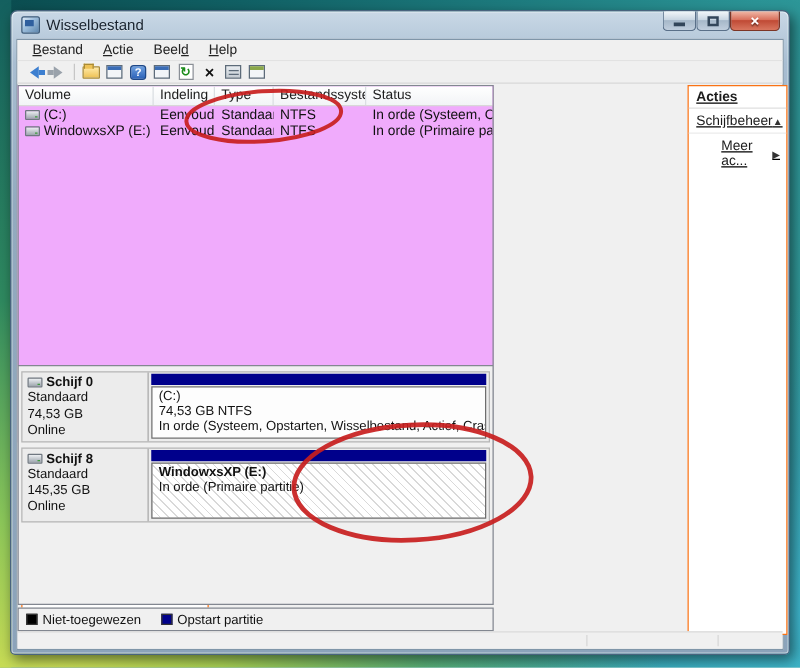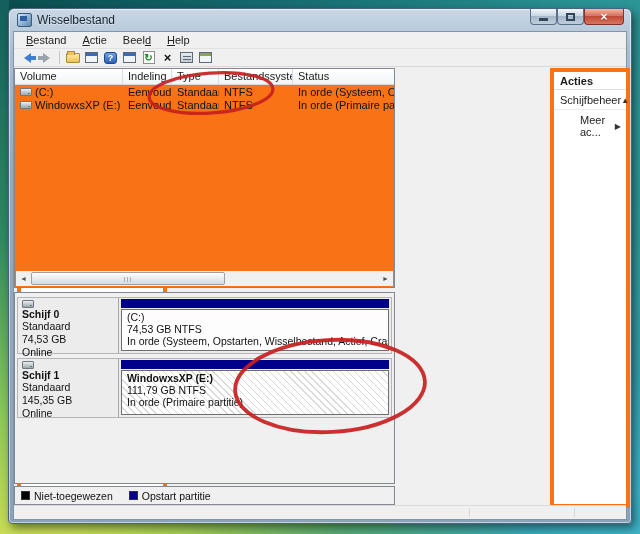--- a/index.html
+++ b/index.html
@@ -55,21 +55,21 @@
     color:#fff; font-size:9px; font-weight:bold; display:flex; align-items:center; justify-content:center; }
   .ico-refresh { width:12px; height:13px; background:#fff; border:1px solid #8a8f96; color:#1c8c1c; font-size:10px; font-weight:bold; display:flex; align-items:center; justify-content:center; }
   .ico-x { font-size:13px; font-weight:bold; color:#111; line-height:1; }
   .ico-card { width:13px; height:11px; background:linear-gradient(180deg,#e9edf1,#c3cad1); border:1px solid #5d6b79; position:relative; }
   .ico-card::before { content:""; position:absolute; left:2px; top:3px; width:8px; height:1px; background:#5d6b79; box-shadow:0 3px 0 #5d6b79; }
   .ico-export { width:13px; height:11px; background:#f2f5f8; border:1px solid #5d6b79; position:relative; }
   .ico-export::before { content:""; position:absolute; left:0; top:0; right:0; height:3px; background:#8aa84a; }
 
   
   .content { position:absolute; left:0; right:0; top:36px; height:440px; }
-  .panel { position:absolute; background:#fff; border:4px solid #f97316; }
+  .panel { position:absolute; background:#fff; border:1px solid #f97316;text-decoration:underline; }
   .tree-panel { left:3px; top:0; width:150px; height:440px; overflow:hidden; }
   .main-panel { left:153px; top:0; width:381px; height:440px; background:none; border:none; }
   .actions-panel { left:536px; top:0; width:80px; height:440px; }
 
   
   .tree { padding-top:4px; }
   .tree-item { display:flex; align-items:center; height:13px; font-size:11px; color:#111; white-space:nowrap; }
   .expander { width:10px; flex:none; font-size:7px; color:#555; text-align:center; }
   .expander.exp { color:#2f2f2f; font-size:8px; }
   .t-label { padding:0 2px; }
@@ -95,35 +95,35 @@
 
   
   .hscroll { position:absolute; left:1px; right:1px; bottom:1px; height:15px; background:#f0f0f0; display:flex; align-items:center; }
   .sb-arrow { width:15px; height:15px; background:#f0f0f0; color:#505050; font-size:7px; display:flex; align-items:center; justify-content:center; flex:none; }
   .sb-thumb { height:13px; border:1px solid #9aa0a6; border-radius:2px; background:linear-gradient(180deg,#fdfdfd,#d8dadc); position:relative; }
   .sb-thumb::after { content:""; position:absolute; left:50%; top:4px; width:8px; height:5px; margin-left:-4px;
      background:repeating-linear-gradient(90deg,#aab0b6 0 1px, transparent 1px 3px); }
   .sb-track { flex:1; position:relative; height:15px; }
 
   
-  .vol-list { position:absolute; left:0; top:0; width:381px; height:220px; background:#f97316; border:1px solid #828790; overflow:hidden; }
+  .vol-list { position:absolute; left:0; top:0; width:381px; height:286px; background:#f0abfc; border:1px solid #828790; overflow:hidden; }
   .vl-header { display:flex; height:16px; background:linear-gradient(180deg,#ffffff,#f2f4f6); border-bottom:1px solid #d8d8d8; }
   .vl-hcell { font-size:11px; color:#1c1c1c; padding:1px 0 0 5px; border-right:1px solid #dadee2; white-space:nowrap; overflow:hidden; flex:none; }
   .vl-row { display:flex; height:13px; }
   .vl-cell { font-size:11px; color:#111; padding-left:5px; white-space:nowrap; overflow:hidden; flex:none; display:flex; align-items:center; }
   .c-volume { width:108px; } .c-indeling { width:49px; } .c-type { width:47px; } .c-fs { width:74px; } .c-status { width:101px; }
   .drive-ico { width:12px; height:8px; flex:none; margin-right:3px; border:1px solid #6f7780; border-radius:1px;
     background:linear-gradient(180deg,#eceff2,#9da5ad); position:relative; }
   .drive-ico::after { content:""; position:absolute; right:1px; bottom:1px; width:2px; height:1px; background:#3f9b3f; }
 
   
   .disk-graph { position:absolute; left:0; top:224px; width:381px; height:192px; background:#f0f0f0; border:1px solid #828790; overflow:hidden; }
   .disk-row { position:absolute; left:2px; width:375px; background:#ececec; border:1px solid #b5b5b5; display:flex; }
   .d-info { width:101px; flex:none; border-right:1px solid #a8a8a8; padding:2px 4px; }
-  .d-info .d-name { font-size:10.5px; font-weight:bold; color:#111; display:flex; white-space:nowrap;flex-direction:column; }
+  .d-info .d-name { font-size:10.5px; font-weight:bold; color:#111; display:flex; align-items:center; white-space:nowrap; }
   .d-info .d-line { font-size:10.5px; color:#111; line-height:13px; white-space:nowrap; }
   .d-part { flex:1; position:relative; padding:1px 2px 2px 2px; }
   .part-bar { height:9px; width:100%; }
   .part-body { position:absolute; left:2px; right:2px; top:11px; bottom:2px; border:1px solid #6e6e6e; background:#fdfdfd; padding:1px 0 0 5px; overflow:hidden; }
   .part-body.hatched { background:repeating-linear-gradient(45deg,#ffffff 0 4px,#d9d9d9 4px 5px); }
   .p-line { font-size:10.5px; color:#111; line-height:12px; white-space:nowrap; }
   .p-label-bold { font-weight:bold; }
   .cd-ico { width:11px; height:11px; flex:none; margin-right:3px; border-radius:50%; border:1px solid #8a8f96;
     background:radial-gradient(circle,#f4f7f9 20%, #c7ced5 70%); position:relative; }
   .cd-ico::after { content:""; position:absolute; left:4px; top:4px; width:2px; height:2px; border-radius:50%; background:#6b7077; }
@@ -339,31 +339,30 @@
                 <div class="p-line">74,53 GB NTFS</div>
                 <div class="p-line">In orde (Systeem, Opstarten, Wisselbestand, Actief, Crashdump, Pri</div>
               </div>
             </div>
           </div>
 
           <div class="disk-row" style="top:65px; height:60px;">
             <div class="d-info">
               <div class="d-name">
                   <span class="drive-ico"></span>
-                  <span>Schijf 1</span>
+                  <span>Schijf 8</span>
                 </div>
               <div class="d-line">Standaard</div>
               <div class="d-line">145,35 GB</div>
               <div class="d-line">Online</div>
             </div>
             <div class="d-part">
               <div class="part-bar" style="background-color: rgb(0, 0, 139);"></div>
               <div class="part-body hatched">
                 <div class="p-line p-label-bold">WindowxsXP  (E:)</div>
-                <div class="p-line">111,79 GB NTFS</div>
                 <div class="p-line">In orde (Primaire partitie)</div>
               </div>
             </div>
           </div>
 
 
         </div>
 
         <div class="legend">
           <div class="leg-item">

